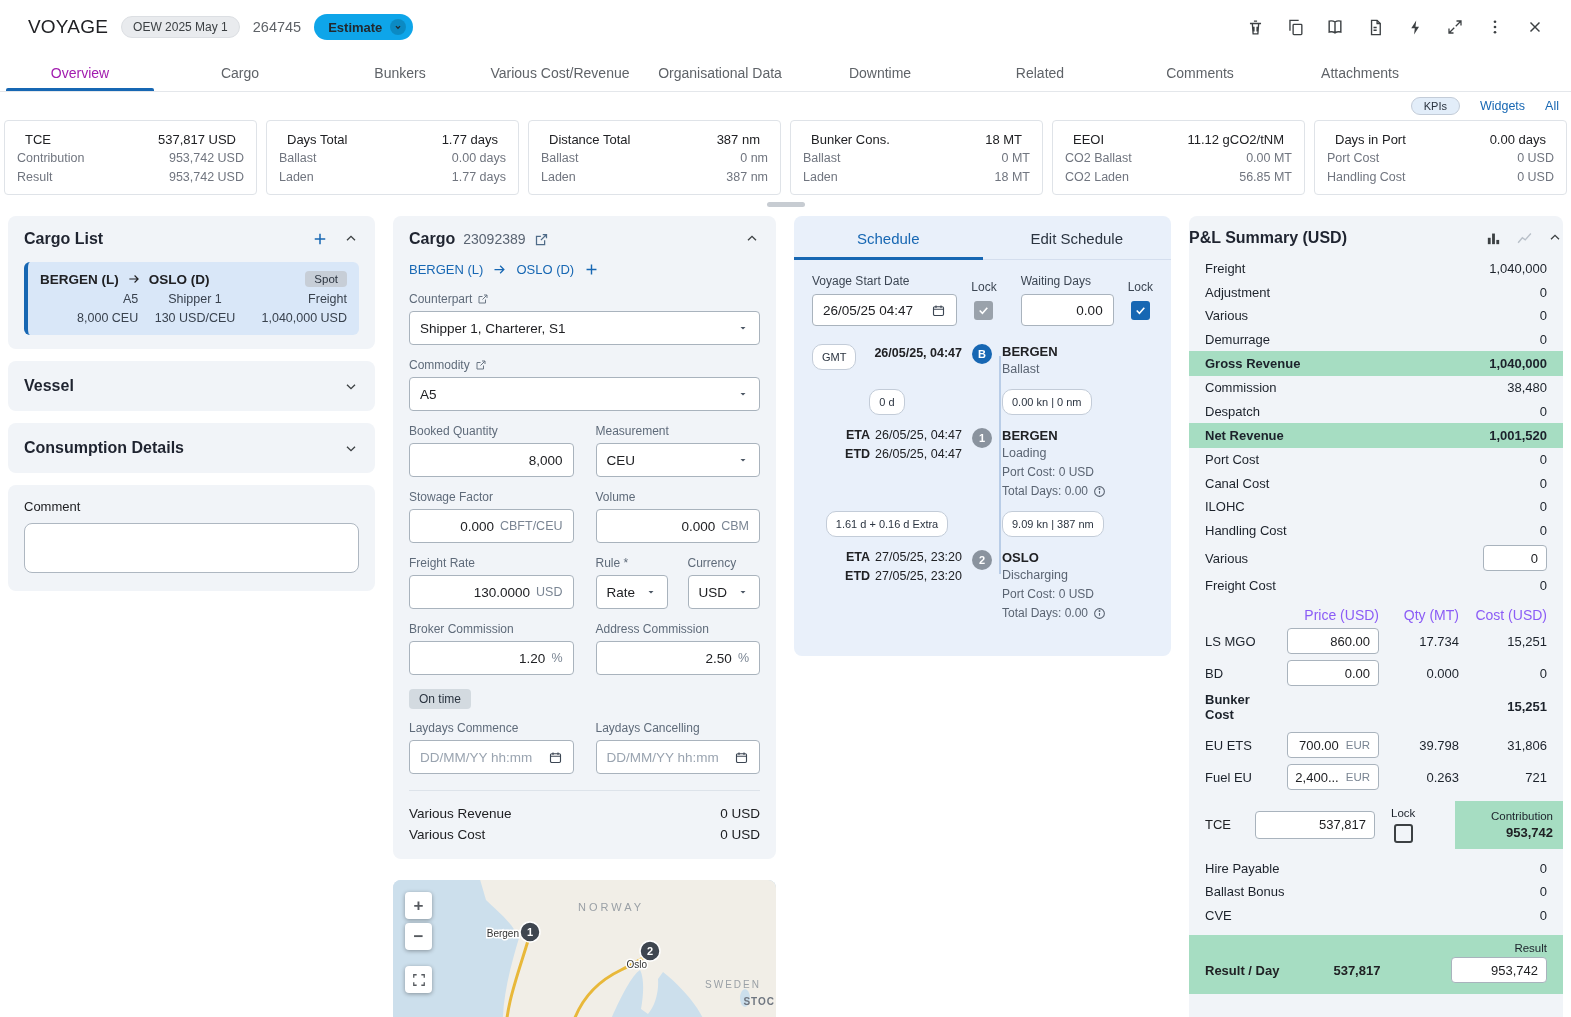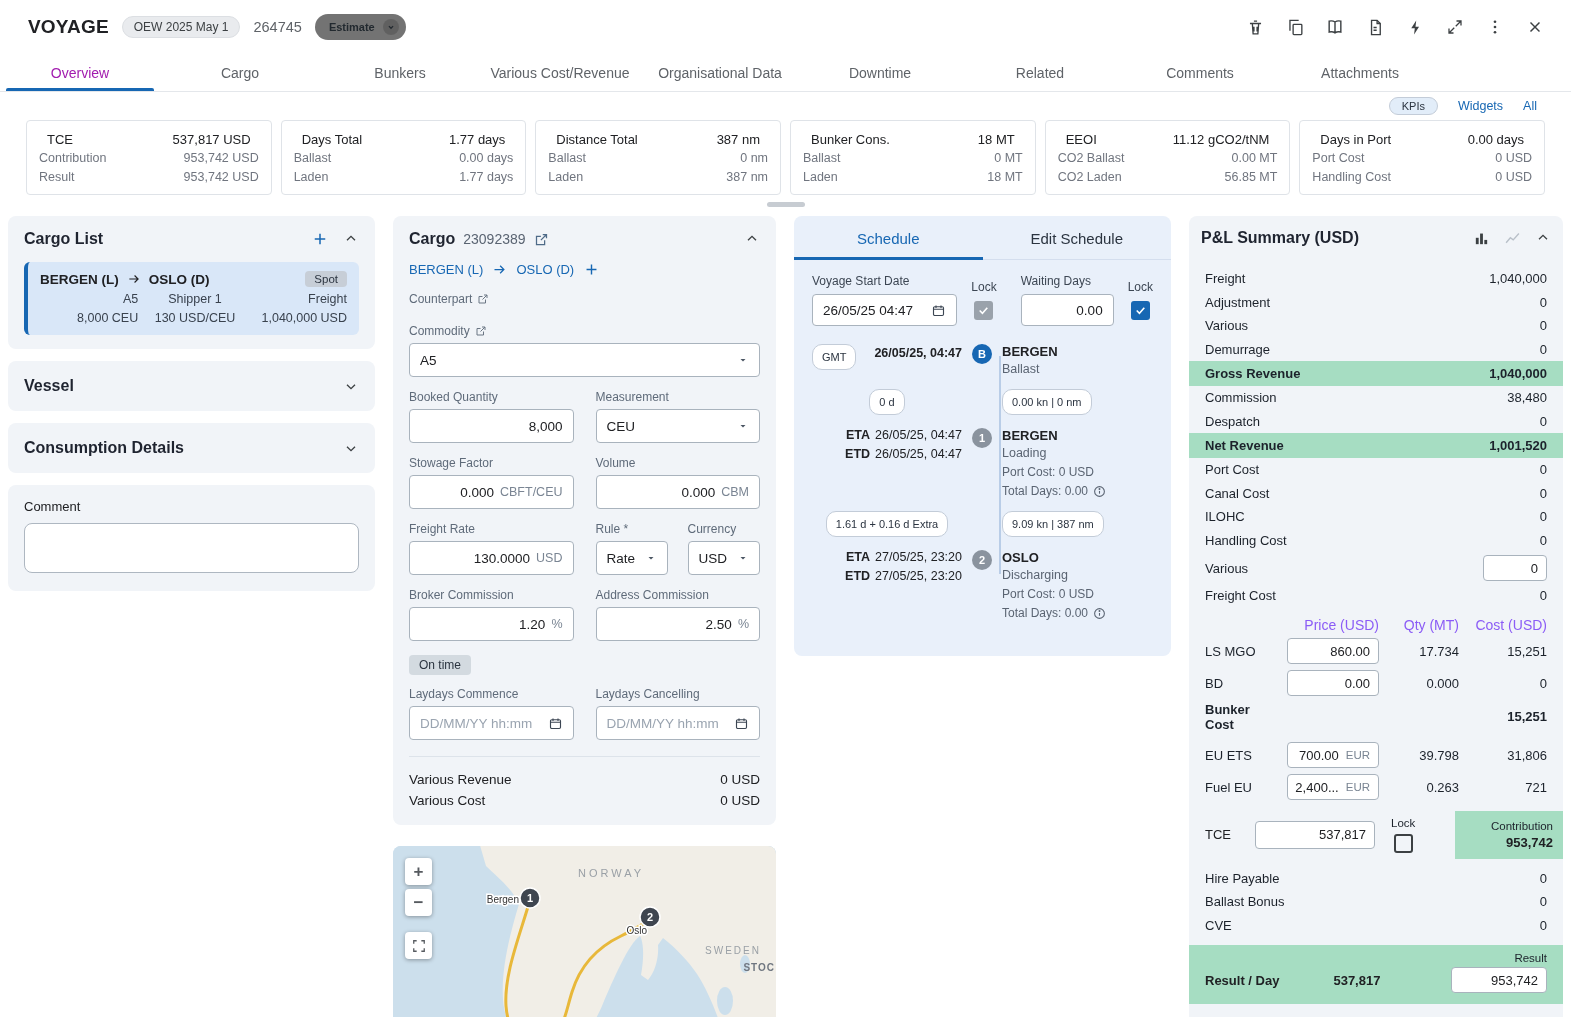--- a/index.html
+++ b/index.html
@@ -3,34 +3,34 @@
 <meta charset="utf-8">
 <style>
   *{margin:0;padding:0;box-sizing:border-box}
   html,body{background:#fff}
   body{font-family:"Liberation Sans",sans-serif;color:#202124;-webkit-font-smoothing:antialiased}
   .app{width:1571px;height:1017px;position:relative;overflow:hidden;background:#fff}
   svg{display:block}
   
   .topbar{display:flex;align-items:center;justify-content:space-between;height:54px;padding:0 20px 0 28px}
   .topbar-left{display:flex;align-items:center;gap:13px}
-  .app-title{font-size:19px;font-weight:700;letter-spacing:.2px}
+  .app-title{font-size:19px;font-weight:400;letter-spacing:.2px}
   .version-chip{background:#e9ebee;border:1px solid #dcdfe3;color:#3c4043;font-size:12px;padding:3px 11px;border-radius:12px;white-space:nowrap}
   .voyage-no{color:#5f6368;font-size:14.5px}
-  .estimate-btn{display:inline-flex;align-items:center;gap:8px;background:#737373;border:none;border-radius:14px;padding:5px 7px 5px 14px;font-size:11px;font-weight:700;color:#22292f;cursor:pointer}
+  .estimate-btn{display:inline-flex;align-items:center;gap:8px;background:#0ea5e9;border:none;border-radius:14px;padding:5px 7px 5px 14px;font-size:13px;font-weight:700;color:#22292f;cursor:pointer}
   .estimate-caret{width:16px;height:16px;border-radius:50%;background:rgba(0,0,0,.16);display:flex;align-items:center;justify-content:center}
   .topbar-icons{display:flex;align-items:center;gap:8px}
   .icon-btn{width:32px;height:32px;border:none;background:transparent;display:flex;align-items:center;justify-content:center;cursor:pointer;color:#3c4043;border-radius:4px}
   
   .tabs{display:flex;border-bottom:1px solid #e4e7eb;height:38px}
   .tab{flex:0 0 160px;display:flex;align-items:center;justify-content:center;font-size:14px;color:#5f6368;cursor:pointer;position:relative;white-space:nowrap}
   .tab.active{color:#a21caf;font-weight:500}
   .tab.active::after{content:"";position:absolute;left:6px;right:6px;bottom:0;height:3px;background:#1767b3;border-radius:2px 2px 0 0}
   
-  .kpi-area{padding:3px 26px 0}
+  .kpi-area{padding:3px 4px 0}
   .kpi-links{display:flex;justify-content:flex-end;align-items:center;gap:20px;font-size:12.5px;color:#1767b3;padding:2px 8px 5px}
   .kpi-link{cursor:pointer}
   .kpi-link.pill{background:#e2edf9;border-radius:11px;padding:2px 12px}
   .kpi-cards{display:flex;gap:9px}
   .kpi-card{flex:1;background:#fff;border:1px solid #dfe3e8;border-radius:4px;padding:5px 12px 7px}
   .kpi-row{display:flex;justify-content:space-between;font-size:13px;line-height:19px;gap:6px}
   .kpi-row .kv{white-space:nowrap}
   .kpi-row.main{color:#202124}
   .kpi-row.main .kv{font-weight:400}
   .kpi-row.sub{color:#70757f;font-size:12.5px}
@@ -110,21 +110,21 @@
   .marker.start{background:#1767b3}
   .tl-port{font-size:13px;font-weight:700;color:#202124}
   .tl-act{font-size:12.5px;color:#5a6472;margin-top:3px}
   .tl-sub{font-size:12px;color:#5a6472;margin-top:5px;display:flex;align-items:center;gap:5px}
   .tl-eta{font-size:12.5px;color:#202124;text-align:right;margin-bottom:5px;white-space:nowrap}
   .tl-eta b{margin-right:5px}
   .tl-row.leg{margin:2px 0 13px}
   .tl-row.leg .tl-left{display:flex;justify-content:center}
   
   .pnl{background:#f1f4f8;border-radius:8px;padding:13px 0 12px;height:822px;overflow:hidden}
-  .pnl .panel-head{padding:0 12px;margin-bottom:20px}
+  .pnl .panel-head{padding:0 0;margin-bottom:10px}
   .prow{display:flex;justify-content:space-between;align-items:center;padding:0 16px;min-height:23.5px;font-size:13px;color:#1c222b}
   .prow.green{background:#a6ddc2;min-height:25px}
   .prow.green .pl,.prow.green .pv{font-weight:700}
   .pinput{height:26px;background:#fff;border:1px solid #a9b3bd;border-radius:4px;display:flex;align-items:center;justify-content:flex-end;padding:0 8px;font-size:13px;color:#202124;cursor:text}
   .prow .pinput{width:64px}
   .ptable{padding:0 16px;margin-top:8px}
   .ptr{display:grid;grid-template-columns:1fr 92px 70px 78px;column-gap:10px;align-items:center;min-height:27px;font-size:13px;color:#1c222b;margin-bottom:5px}
   .ptr.hdr{min-height:18px;margin-bottom:4px;font-size:14px;color:#8b5cf6}
   .ptr .num{text-align:right}
   .ptr.total{margin:2px 0 10px}
@@ -433,20 +433,28 @@
         <div class="form-grid">
           <div class="field full">
             <label>
                 <span>Counterpart</span>
                 <span>
                   <svg width="12" height="12" viewBox="0 0 24 24" fill="none" stroke="#6b7684" stroke-width="2">
                     <path d="M14 4h6v6M20 4l-9 9M17 13v7H4V7h7"></path>
                   </svg>
                 </span>
               </label>
+            <div class="control">
+              <span class="val">Shipper 1, Charterer, S1</span>
+              <span class="caret">
+                  <svg width="12" height="12" viewBox="0 0 24 24" fill="#4a5562">
+                    <path d="M7 10l5 5 5-5z"></path>
+                  </svg>
+                </span>
+            </div>
           </div>
 
           <div class="field full">
             <label>
                 <span>Commodity</span>
                 <span>
                   <svg width="12" height="12" viewBox="0 0 24 24" fill="none" stroke="#6b7684" stroke-width="2">
                     <path d="M14 4h6v6M20 4l-9 9M17 13v7H4V7h7"></path>
                   </svg>
                 </span>

